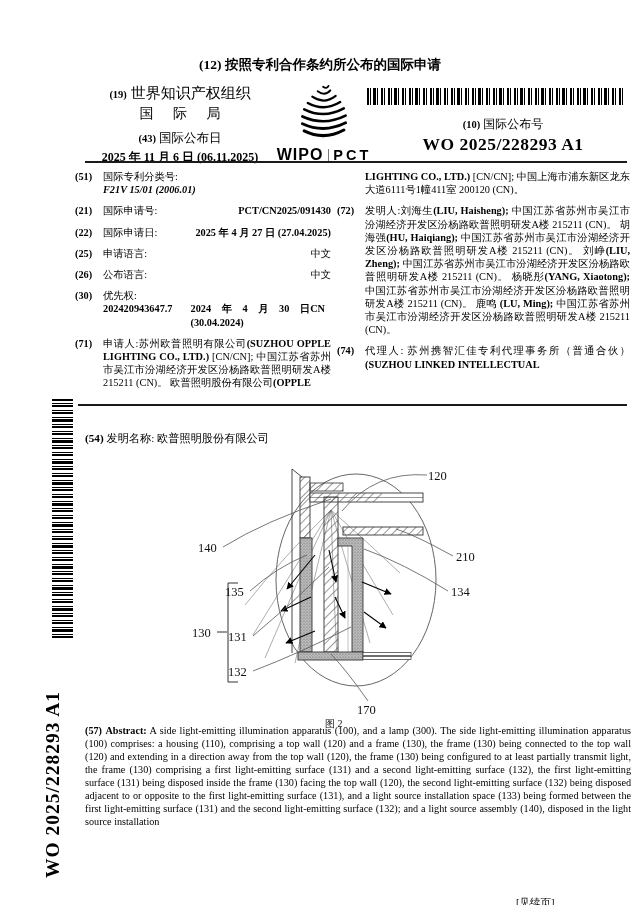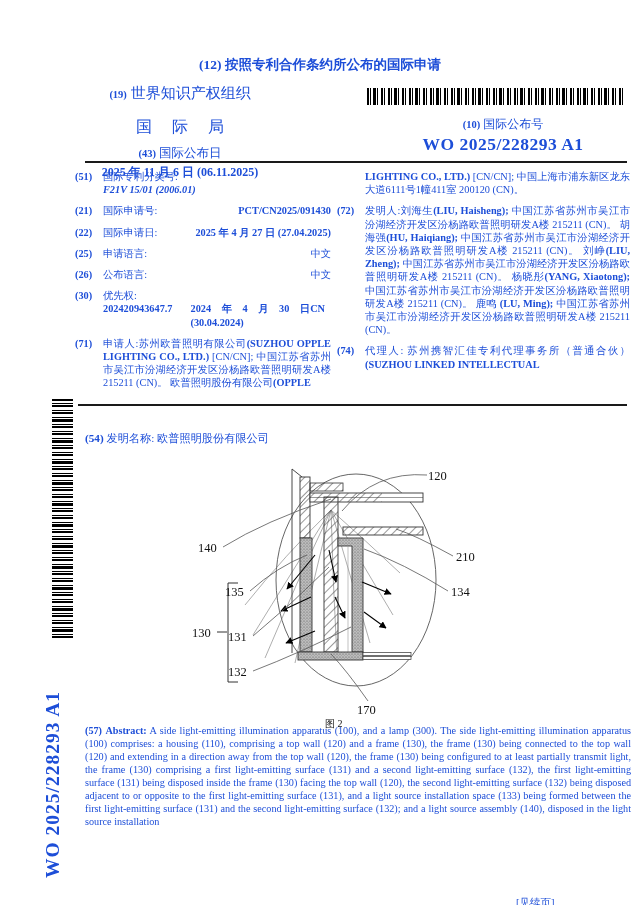--- a/index.html
+++ b/index.html
@@ -1,26 +1,26 @@
 <!DOCTYPE html>
 <html><head>
 <meta charset="utf-8">
 <style>
   html,body{margin:0;padding:0;background:#e8e8e8;}
   .page{position:relative;width:640px;height:905px;background:#ffffff;overflow:hidden;
-        font-family:"Liberation Serif","DejaVu Serif",serif;color:#1d4ed8;}
+        font-family:"Liberation Serif","DejaVu Serif",serif;color:#000000;}
   .abs{position:absolute;}
   .ctr{text-align:center;}
   .bold{font-weight:bold;}
   
   .statement{left:0;top:56px;width:640px;font-size:13.5px;font-weight:bold;}
   .org-block{left:84px;top:84px;width:192px;}
   .org-name{font-size:15px;}
   .code-sm{font-size:10.5px;font-weight:bold;}
-  .org-bureau{font-size:16px;letter-spacing:8px;padding-left:8px;margin-top:14px;}
+  .org-bureau{font-size:14px;letter-spacing:8px;padding-left:8px;margin-top:2px;}
   .pubdate-label{font-size:12.5px;margin-top:7px;}
   .pubdate{font-size:12px;font-weight:bold;margin-top:2px;}
   .logo-block{left:268px;top:84px;width:112px;text-align:center;}
   .logo-text{margin-top:2px;white-space:nowrap;}
   .logo-wipo{font-size:16px;font-weight:bold;letter-spacing:1px;font-family:"Liberation Sans",sans-serif;}
   .logo-div{display:inline-block;width:0;height:12px;border-left:1.5px solid #777;margin:0 4px 0 5px;vertical-align:-1px;}
   .logo-pct{font-size:14.5px;font-weight:bold;letter-spacing:3px;font-family:"Liberation Sans",sans-serif;}
   .barcode-h{left:367px;top:88px;width:258px;height:17px;
      background:repeating-linear-gradient(90deg,#000 0 2px,#fff 2px 3px,#000 3px 4px,#fff 4px 6px,#000 6px 9px,#fff 9px 10px,#000 10px 11px,#fff 11px 14px,#000 14px 16px,#fff 16px 17px,#000 17px 18px,#fff 18px 21px);}
   .pubno-block{left:378px;top:116px;width:250px;}
@@ -66,20 +66,35 @@
 
   <div class="abs statement ctr">(12) 按照专利合作条约所公布的国际申请</div>
 
   <div class="abs org-block ctr">
     <div class="org-name"><span class="code-sm">(19)</span> <span>世界知识产权组织</span></div>
     <div class="org-bureau">国 际 局</div>
     <div class="pubdate-label"><span class="code-sm">(43)</span> <span>国际公布日</span></div>
     <div class="pubdate">2025 年 11 月 6 日 (06.11.2025)</div>
   </div>
 
+  <div class="abs logo-block">
+    <svg width="54" height="56" viewBox="0 0 60 62">
+      <g fill="none" stroke="#000" stroke-linecap="round">
+        <path d="M8,52 Q30,63 52,51" stroke-width="3.4"></path>
+        <path d="M6,44 Q30,55 54,43" stroke-width="3.2"></path>
+        <path d="M6,36 Q30,47 54,35" stroke-width="3.0"></path>
+        <path d="M8,28 Q30,39 52,27" stroke-width="2.8"></path>
+        <path d="M12,21 Q30,31 48,20" stroke-width="2.6"></path>
+        <path d="M17,14 Q30,23 43,13" stroke-width="2.4"></path>
+        <path d="M23,8 Q31,14 37,7" stroke-width="2.2"></path>
+        <path d="M29,3 Q33,6 35,2" stroke-width="2"></path>
+      </g>
+    </svg>
+    <div class="logo-text"><span class="logo-wipo">WIPO</span><span class="logo-div"></span><span class="logo-pct">PCT</span></div>
+  </div>
 
   <div class="abs barcode-h"></div>
   <div class="abs pubno-block ctr">
     <div class="pubno-label"><span class="code-sm">(10)</span> <span>国际公布号</span></div>
     <div class="pubno">WO 2025/228293 A1</div>
   </div>
 
   <div class="abs rule1"></div>
 
   <div class="abs col col-l">

